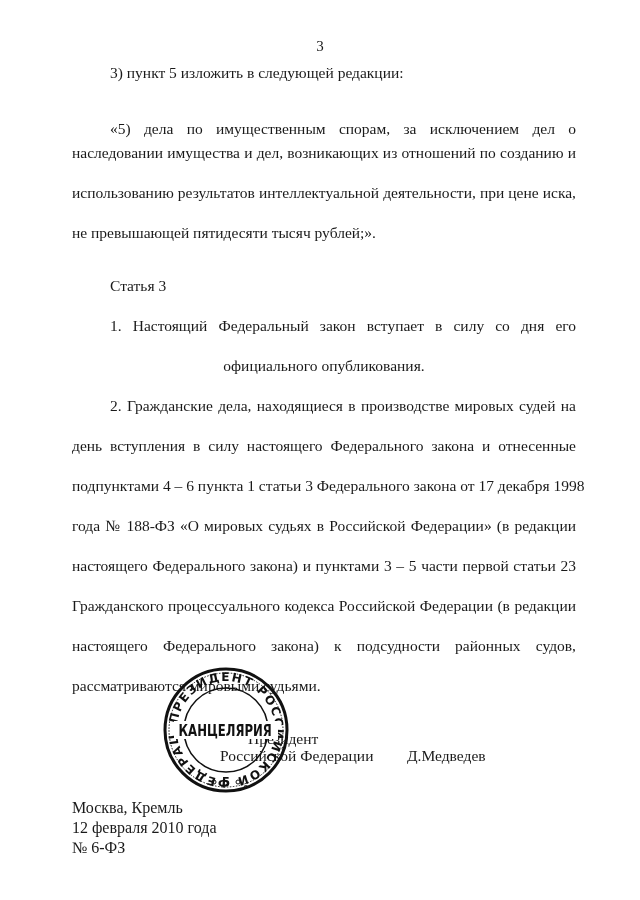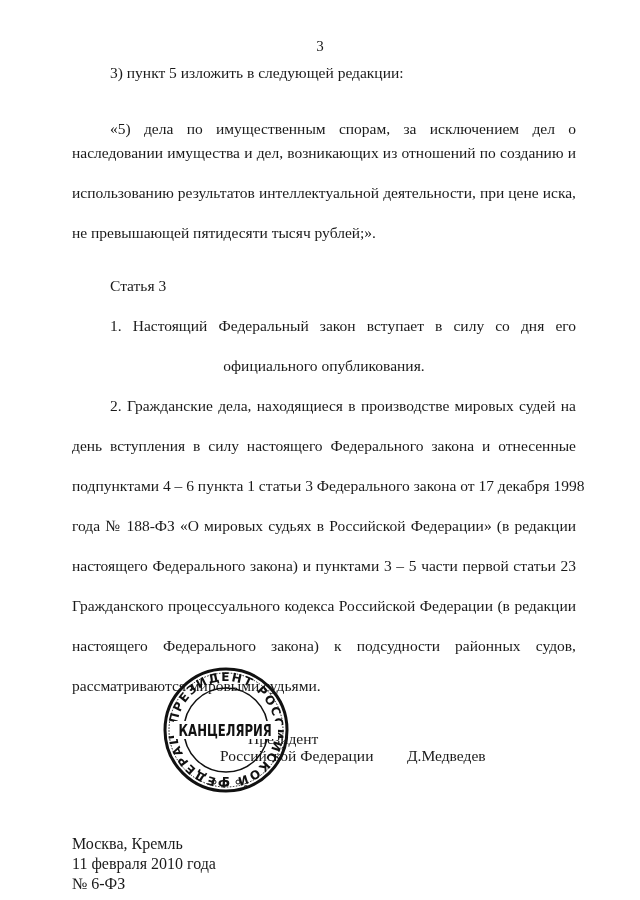--- a/index.html
+++ b/index.html
@@ -4,21 +4,21 @@
   <style>
     html, body { margin: 0; padding: 0; background: #ffffff; }
     body { width: 640px; height: 900px; position: relative; overflow: hidden;
            font-family: "Liberation Serif", "DejaVu Serif", serif; color: #1a1a1a; }
     .page-number { position: absolute; left: 0; width: 640px; top: 38px; text-align: center; font-size: 15px; }
     .line { position: absolute; left: 72px; width: 504px; font-size: 15.5px; line-height: 20px; white-space: nowrap; }
     .justify { text-align: justify; text-align-last: justify; }
     .indent { left: 110px; width: 466px; }
     .heading { font-weight: normal; }
     .sig { position: absolute; font-size: 15.5px; white-space: nowrap; }
-    .footer-line { position: absolute; left: 72px; font-size: 16px; line-height: 20px; white-space: nowrap; margin-top: 36px; }
+    .footer-line { position: absolute; left: 72px; font-size: 16px; line-height: 20px; white-space: nowrap; }
     .seal { position: absolute; left: 162px; top: 666px; width: 128px; height: 128px; }
   </style>
 </head>
 <body>
 
 <div>
 
   <div class="page-number">3</div>
 
   <div class="line indent" style="top:63px;">3) пункт 5 изложить в следующей редакции:</div>
@@ -57,16 +57,16 @@
       <textPath href="#ringPath" startOffset="2%">ПРЕЗИДЕНТ РОССИЙСКОЙ ФЕДЕРАЦИИ</textPath>
     </text>
     <rect x="12" y="55" width="104" height="18" fill="#fff"></rect>
     <text x="63" y="70" text-anchor="middle" font-family="DejaVu Sans, sans-serif" font-size="15" font-weight="bold" fill="#111" transform="scale(0.78,1) translate(18,0)">КАНЦЕЛЯРИЯ</text>
     <text x="64" y="120" text-anchor="middle" font-family="DejaVu Sans, sans-serif" font-size="12" font-weight="bold" fill="#111">5</text>
     <circle cx="52" cy="116" r="2" fill="none" stroke="#111" stroke-width="1"></circle>
     <circle cx="76" cy="116" r="2" fill="none" stroke="#111" stroke-width="1"></circle>
   </svg>
 
   <div class="footer-line" style="top:798px;">Москва, Кремль</div>
-  <div class="footer-line" style="top:818px;">11 февраля 2010 года</div>
+  <div class="footer-line" style="top:818px;">12 февраля 2010 года</div>
   <div class="footer-line" style="top:838px;">№ 6-ФЗ</div>
 
 </div>
 
 </body></html>

